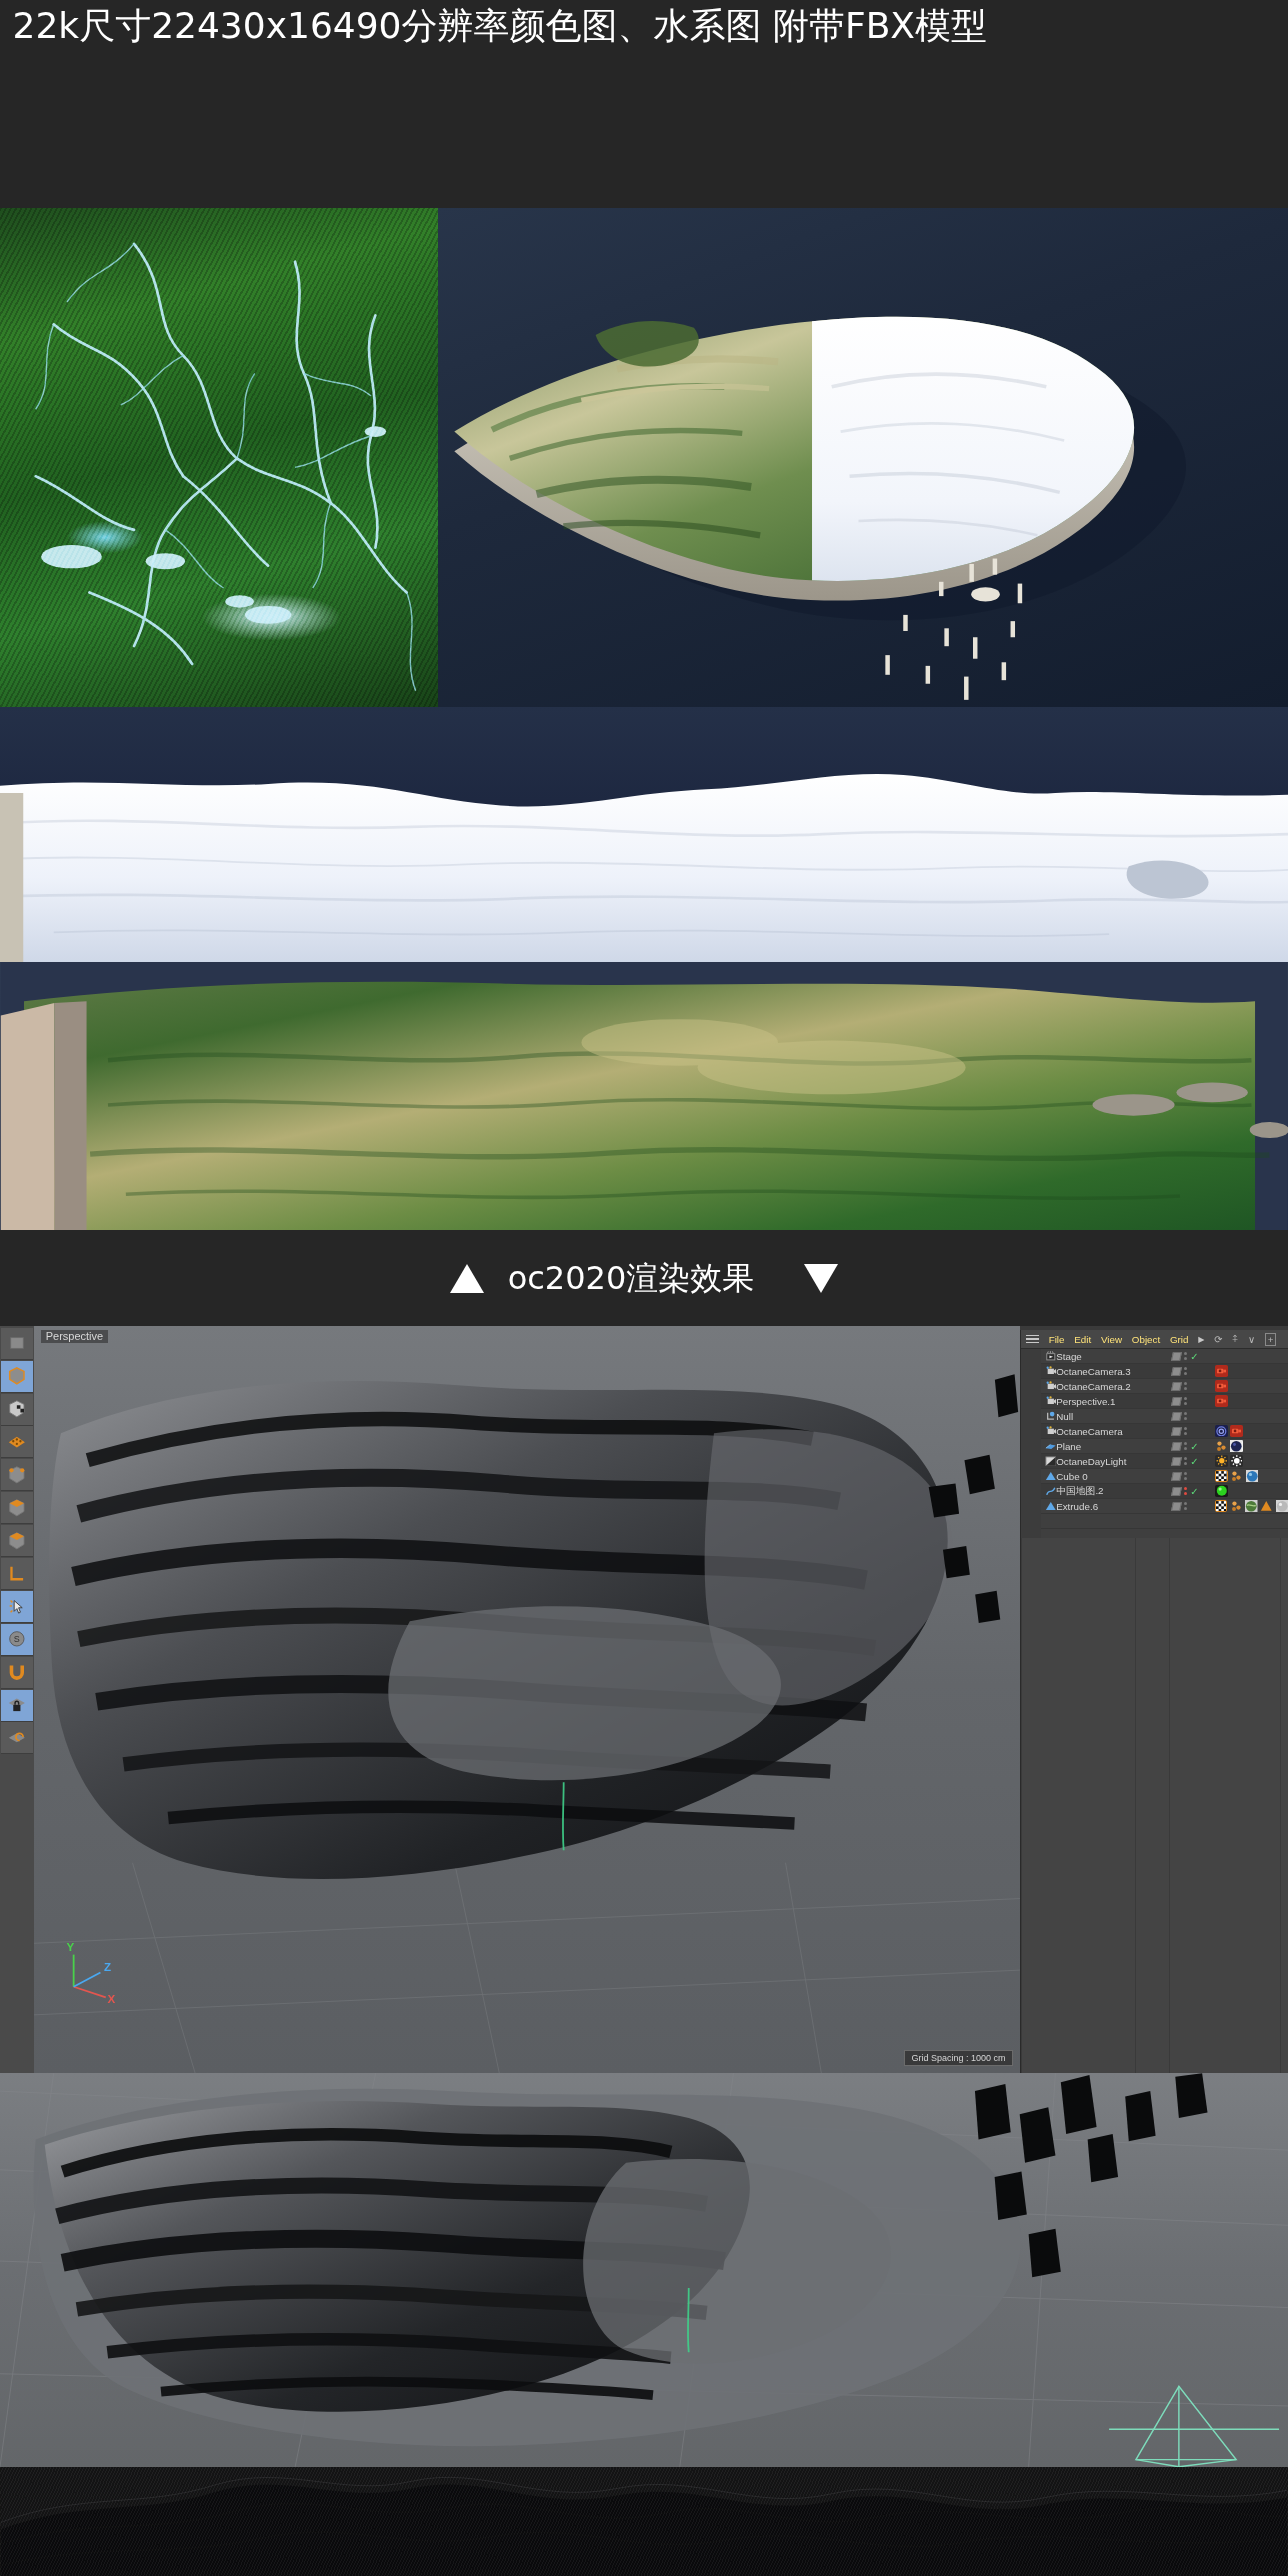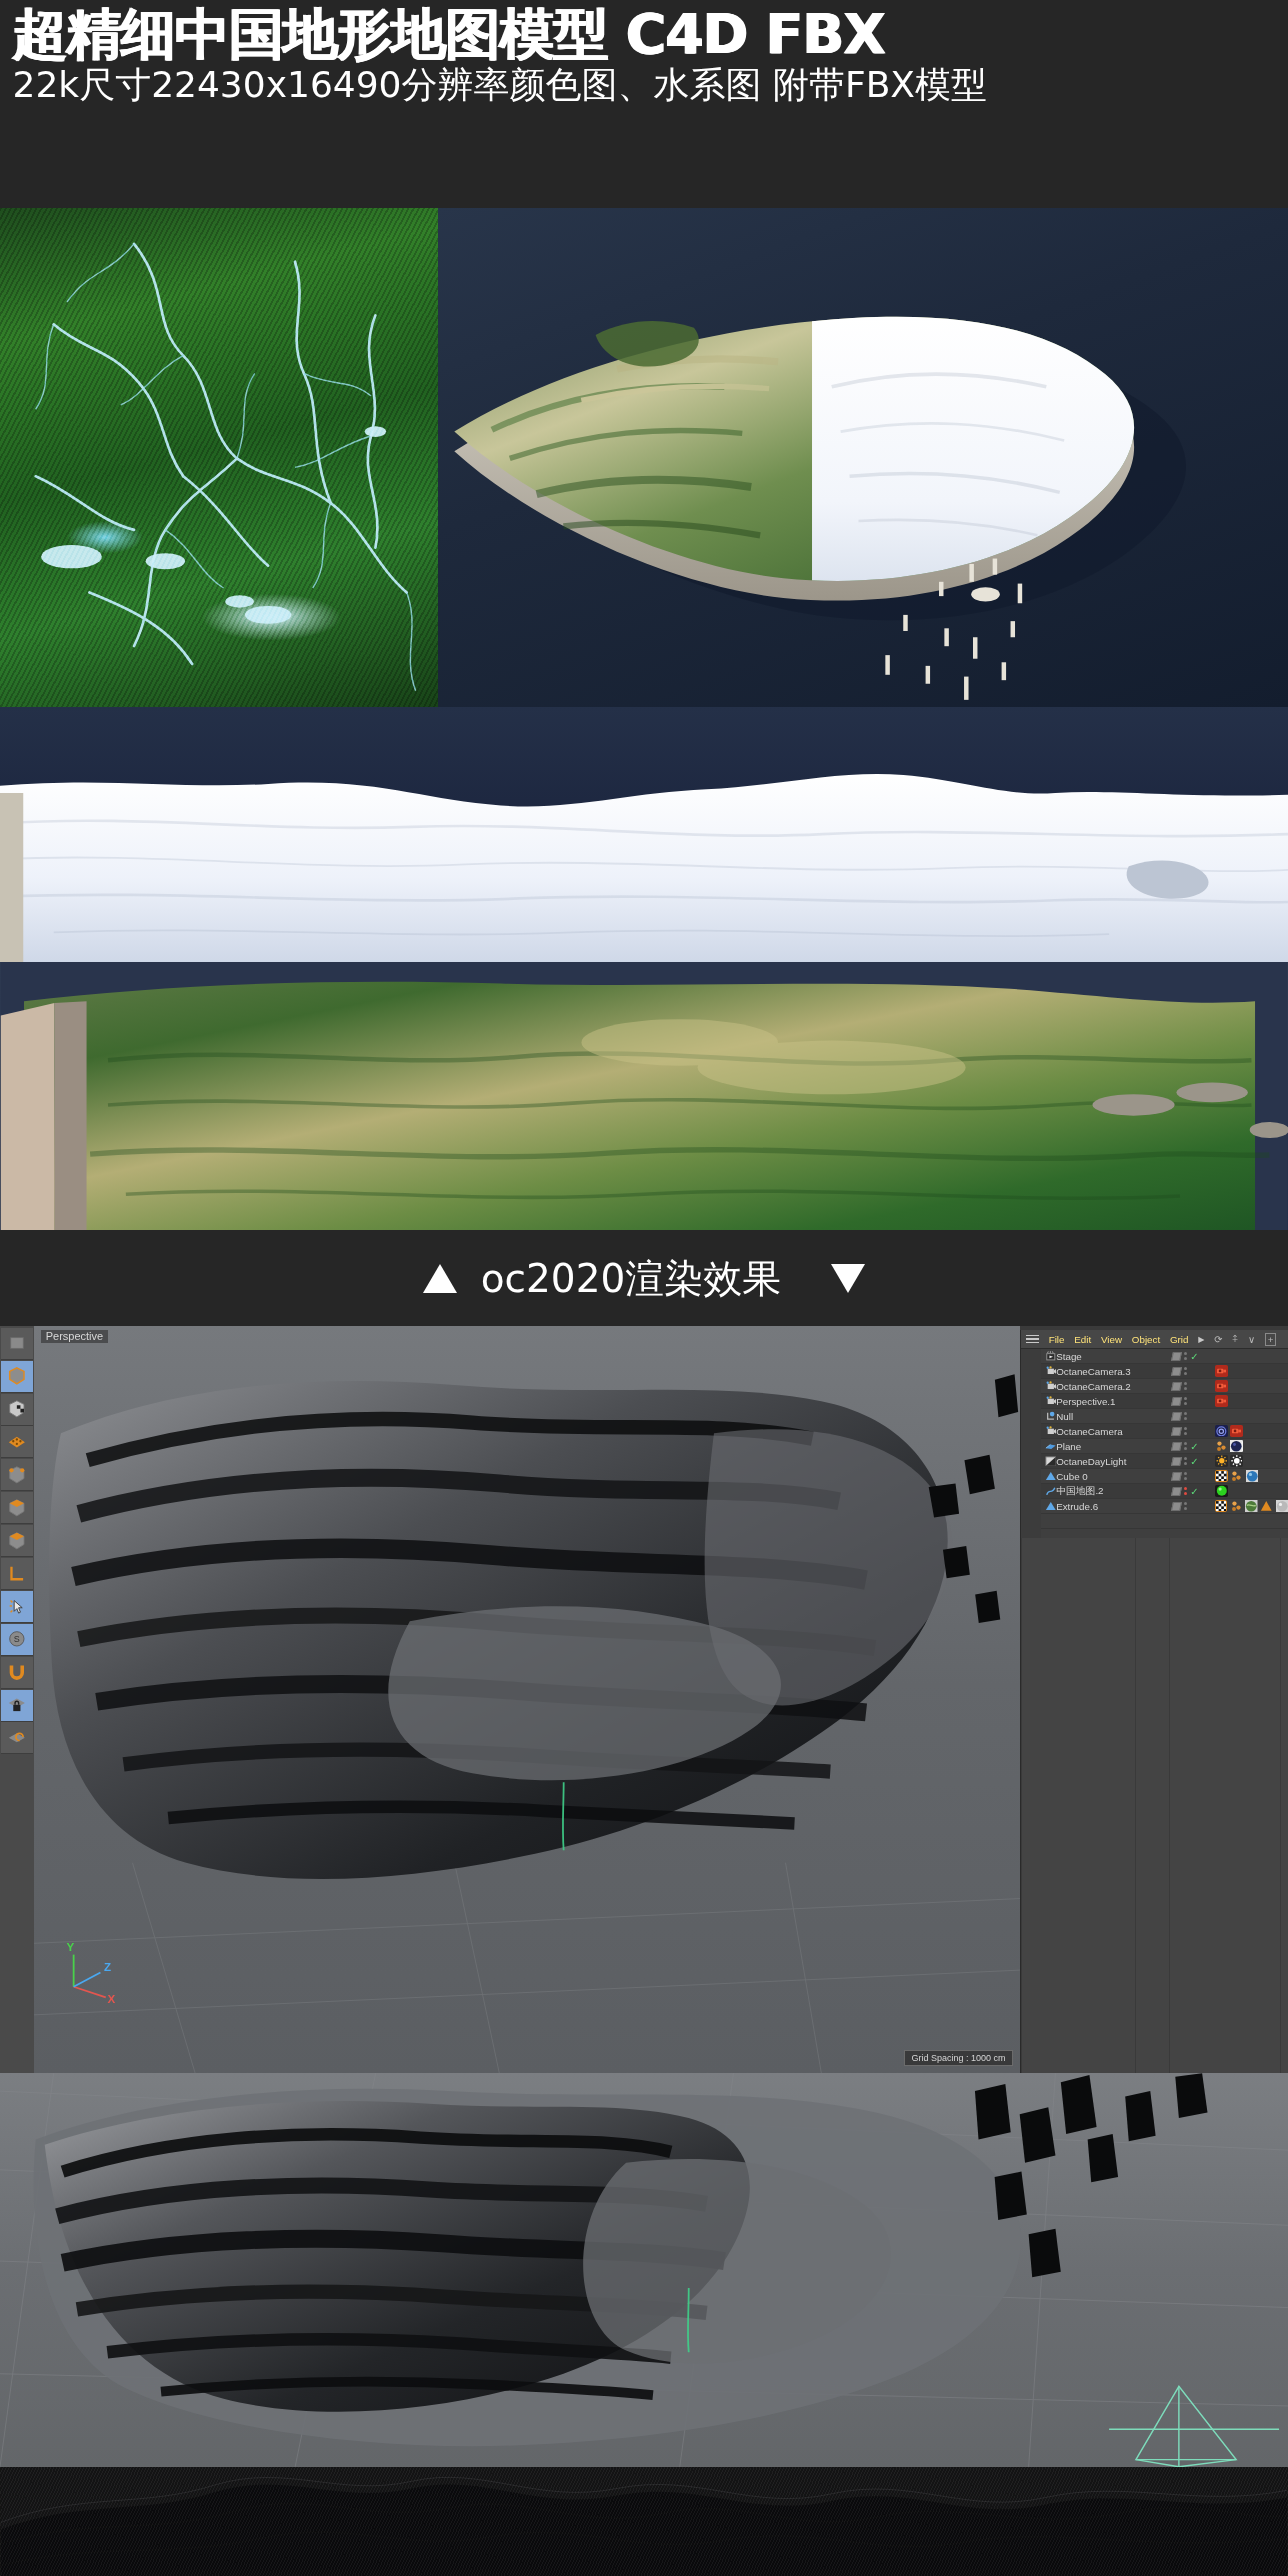--- a/index.html
+++ b/index.html
@@ -42,21 +42,21 @@
   .p-snow { left:0; top:499px; width:1288px; height:255px;
     background:linear-gradient(180deg,#243048 0%,#1d2740 42%,#1a2338 100%); }
 
   
   .p-green { left:0; top:754px; width:1288px; height:268px;
     background:linear-gradient(180deg,#2e3b52 0%,#24304a 100%); }
 
   
   .caption { position:absolute; left:0; top:1230px; width:1288px; height:97px; background:#262626;
     display:flex; align-items:center; justify-content:center; gap:50px; }
-  .cap-item { display:flex; align-items:center; gap:24px; color:#fff; font-size:39px; white-space:nowrap;
+  .cap-item { display:flex; align-items:center; gap:24px; color:#fff; font-size:32px; white-space:nowrap;
     font-family:"DejaVu Sans",sans-serif; }
   .tri-up,.tri-dn { width:0; height:0; }
   .tri-up { border-left:17px solid transparent; border-right:17px solid transparent; border-bottom:29px solid #fff; }
   .tri-dn { border-left:17px solid transparent; border-right:17px solid transparent; border-top:29px solid #fff; }
 
   
   .c4d { position:absolute; left:0; top:1326px; width:1288px; height:747px; background:#3a3a3a; overflow:hidden; }
   .c4d-left { position:absolute; left:0; top:0; width:34px; height:747px; background:#4a4a4a;
     display:flex; flex-direction:column; align-items:center; padding-top:1.8px; gap:0.9px;}
   .tbtn { width:32px; height:32px; background:#5a5a5a; border-bottom:0.9px solid #3e3e3e; position:relative;
@@ -103,21 +103,20 @@
     background:#141414; overflow:hidden; }
   .footer::before{ content:""; position:absolute; inset:0;
     background:repeating-linear-gradient(115deg, rgba(255,255,255,.055) 0 0.9px, rgba(0,0,0,0) 0.9px 2.7px); }
 </style>
 </head>
 <body>
 
 <div class="page">
 
   <div class="header">
-    <div class="h-title">超精细中国地形地图模型 C4D FBX</div>
     <div class="h-sub">22k尺寸22430x16490分辨率颜色图、水系图 附带FBX模型</div>
   </div>
 
   <div class="renders">
 
     <div class="pnl p-river">
       <svg width="438" height="499" style="position:absolute;left:0;top:0" viewBox="0 0 490 558">
         <g stroke="#bfeaf6" stroke-width="3" fill="none" opacity=".95" stroke-linecap="round">
           <path d="M150,40 C190,90 170,130 205,165 C240,200 230,250 265,280"></path>
           <path d="M265,280 C300,305 330,300 370,330 C405,356 420,400 455,430"></path>

